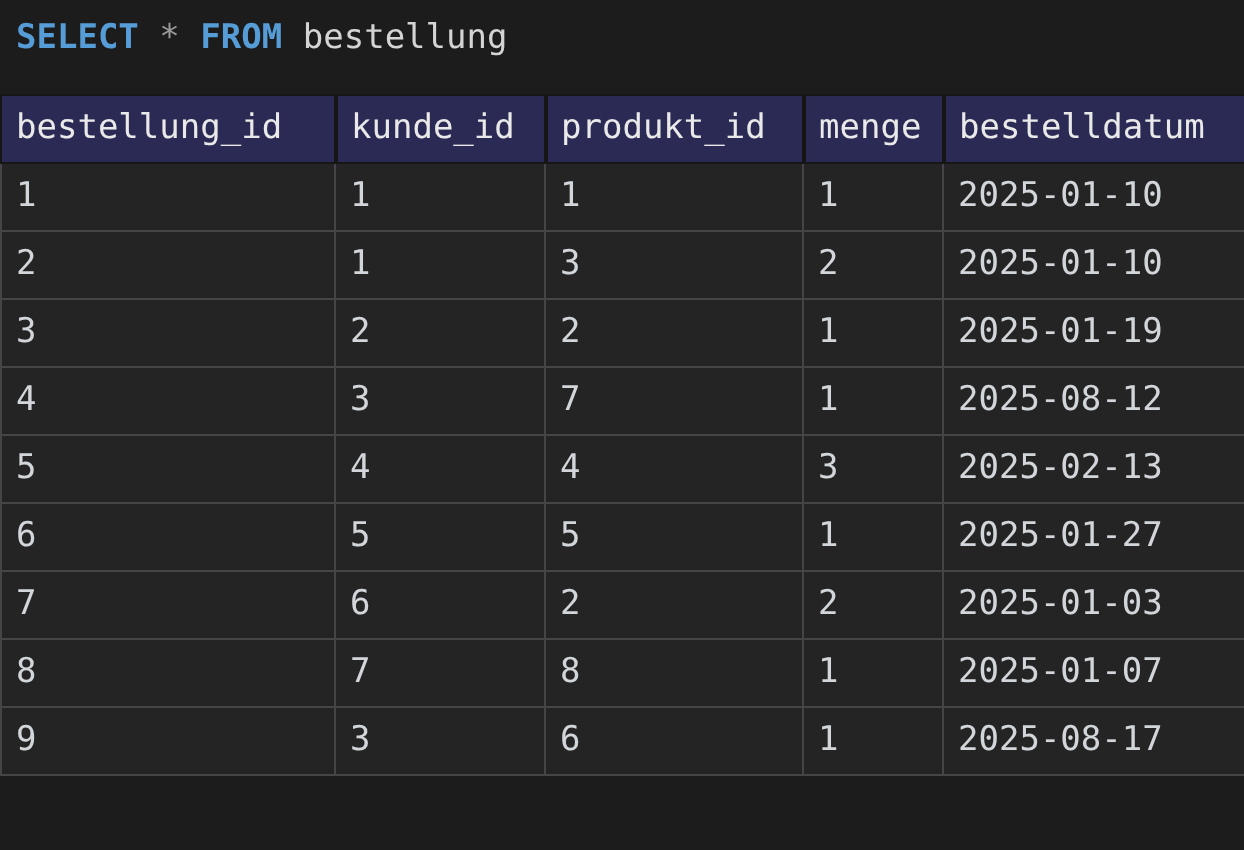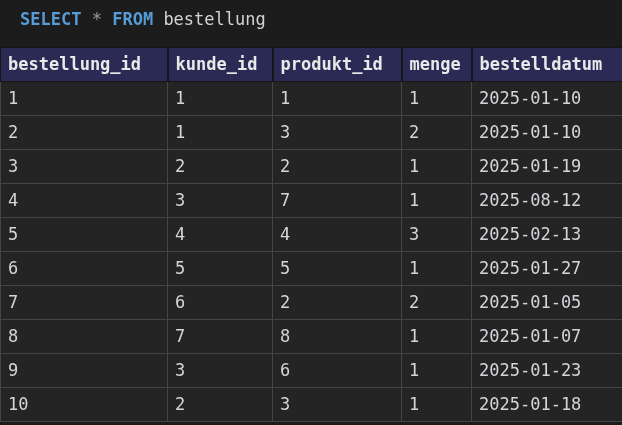--- a/index.html
+++ b/index.html
@@ -8,21 +8,21 @@
     background: #1c1c1c;
   }
   body {
     width: 622px;
     height: 425px;
     overflow: hidden;
     font-family: "DejaVu Sans Mono", "Liberation Mono", monospace;
     box-sizing: border-box;
   }
   .query-line {
-    padding: 7px 8px 0 20px;
+    padding: 7px 8px 0 8px;
     font-size: 17px;
     line-height: 25px;
     white-space: pre;
   }
   .kw {
     color: #569cd6;
     font-weight: bold;
   }
   .op {
     color: #9a9a9a;
@@ -33,21 +33,21 @@
   table.result-table {
     margin-top: 15px;
     width: 622px;
     border-collapse: collapse;
     table-layout: fixed;
     font-size: 17px;
   }
   table.result-table th {
     background: #2b2a55;
     color: #e9e9e9;
-    font-weight: bold;
+    font-weight: normal;
     text-align: left;
     padding: 4px 7px 5px 7px;
     border: 2px solid #161616;
     border-top-width: 1px;
     border-bottom-width: 1px;
     height: 24px;
     overflow: hidden;
     white-space: nowrap;
   }
   table.result-table td {
@@ -134,37 +134,30 @@
         <td>5</td>
         <td>5</td>
         <td>1</td>
         <td>2025-01-27</td>
       </tr>
       <tr>
         <td>7</td>
         <td>6</td>
         <td>2</td>
         <td>2</td>
-        <td>2025-01-05</td>
+        <td>2025-01-03</td>
       </tr>
       <tr>
         <td>8</td>
         <td>7</td>
         <td>8</td>
         <td>1</td>
         <td>2025-01-07</td>
       </tr>
       <tr>
         <td>9</td>
         <td>3</td>
         <td>6</td>
         <td>1</td>
-        <td>2025-01-23</td>
-      </tr>
-      <tr>
-        <td>10</td>
-        <td>2</td>
-        <td>3</td>
-        <td>1</td>
-        <td>2025-01-18</td>
+        <td>2025-08-17</td>
       </tr>
     </tbody>
 </table>
 
 </body></html>

